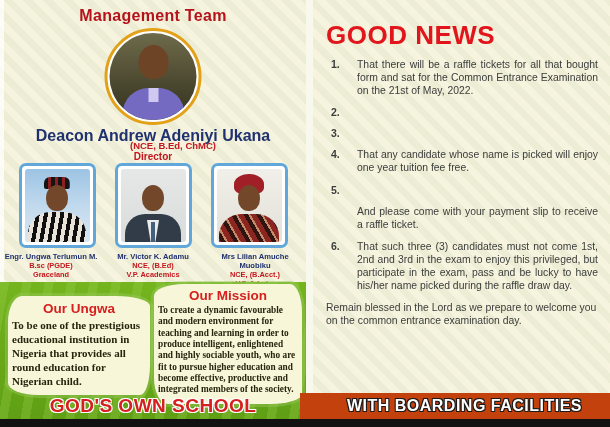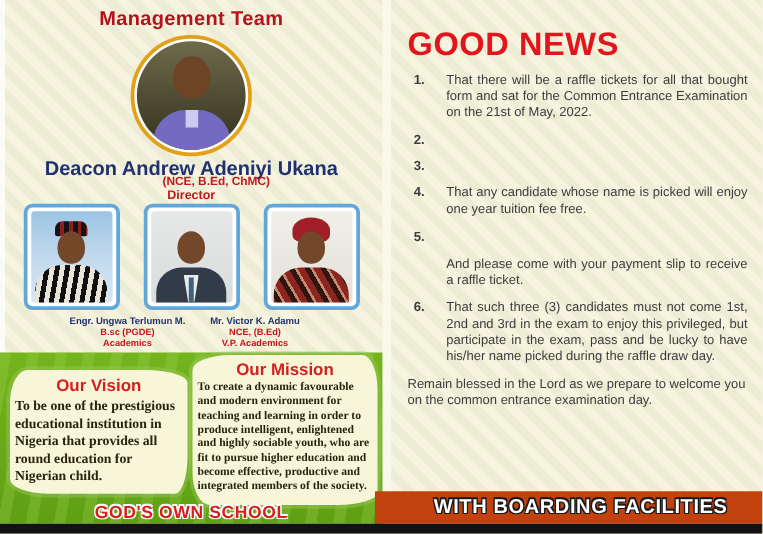--- a/index.html
+++ b/index.html
@@ -81,21 +81,21 @@
     border-radius:14px 34px 10px 30px / 26px 10px 30px 12px; }
   .mission-scrap { left:154px; top:2px; width:148px; padding:4px 4px 8px;
     border-radius:30px 12px 32px 14px / 12px 28px 10px 26px; }
   .scrap h3 { text-align:center; color:#d5201f; font-size:13.5px; font-weight:bold; margin-bottom:2px; }
   .scrap p { font-family:"Liberation Serif", serif; font-weight:bold; color:#27250e;
     text-align:left; }
   .vision-scrap p { font-size:11px; line-height:1.28; }
   .mission-scrap p { font-size:9.3px; line-height:1.22; }
 
   .left-footer { position:absolute; left:0; bottom:2px; width:100%; text-align:center;
-    color:#d5201f; font-size:14px; font-weight:bold; letter-spacing:.5px;
+    color:#d5201f; font-size:19px; font-weight:bold; letter-spacing:.5px;
     text-shadow:-1px -1px 0 #fff, 1px -1px 0 #fff, -1px 1px 0 #fff, 1px 1px 0 #fff; }
 
   
   .gutter { position:absolute; left:306px; top:0; width:7px; height:419px; background:rgba(255,255,255,.45); }
 
   
   .right-panel { position:absolute; left:313px; top:0; width:297px; height:393px;
     padding:20px 12px 0 13px; }
   .good-news { color:#e2151d; font-size:26px; font-weight:bold; letter-spacing:.5px; margin-bottom:7px; }
   .news-item { display:flex; margin-bottom:9px; }
@@ -159,32 +159,37 @@
           <div class="head"></div>
           <div class="body3"></div>
         </div>
       </div>
     </div>
 
     <div class="captions-row">
       <div class="caption">
         <div class="cap-name">Engr. Ungwa Terlumun M.</div>
         <div class="cap-qual">B.sc (PGDE)</div>
-        <div class="cap-role">Academics</div>
+        <div class="cap-role">Graceland</div>
       </div>
       <div class="caption">
         <div class="cap-name">Mr. Victor K. Adamu</div>
         <div class="cap-qual">NCE, (B.Ed)</div>
         <div class="cap-role">V.P. Academics</div>
       </div>
+      <div class="caption">
+        <div class="cap-name">Mrs Lilian Amuche Muobiku</div>
+        <div class="cap-qual">NCE, (B.Acct.)</div>
+        <div class="cap-role">V.P. Admin.</div>
+      </div>
     </div>
 
     <div class="green-zone">
       <div class="scrap vision-scrap">
-        <h3>Our Vision</h3>
+        <h3>Our Ungwa</h3>
         <p>To be one of the prestigious educational institution in Nigeria that provides all round education for Nigerian child.</p>
       </div>
       <div class="scrap mission-scrap">
         <h3>Our Mission</h3>
         <p>To create a dynamic favourable and modern environment for teaching and learning in order to produce intelligent, enlightened and highly sociable youth, who are fit to pursue higher education and become effective, productive and integrated members of the society.</p>
       </div>
       <div class="left-footer">GOD'S OWN SCHOOL</div>
     </div>
   </div>
 

